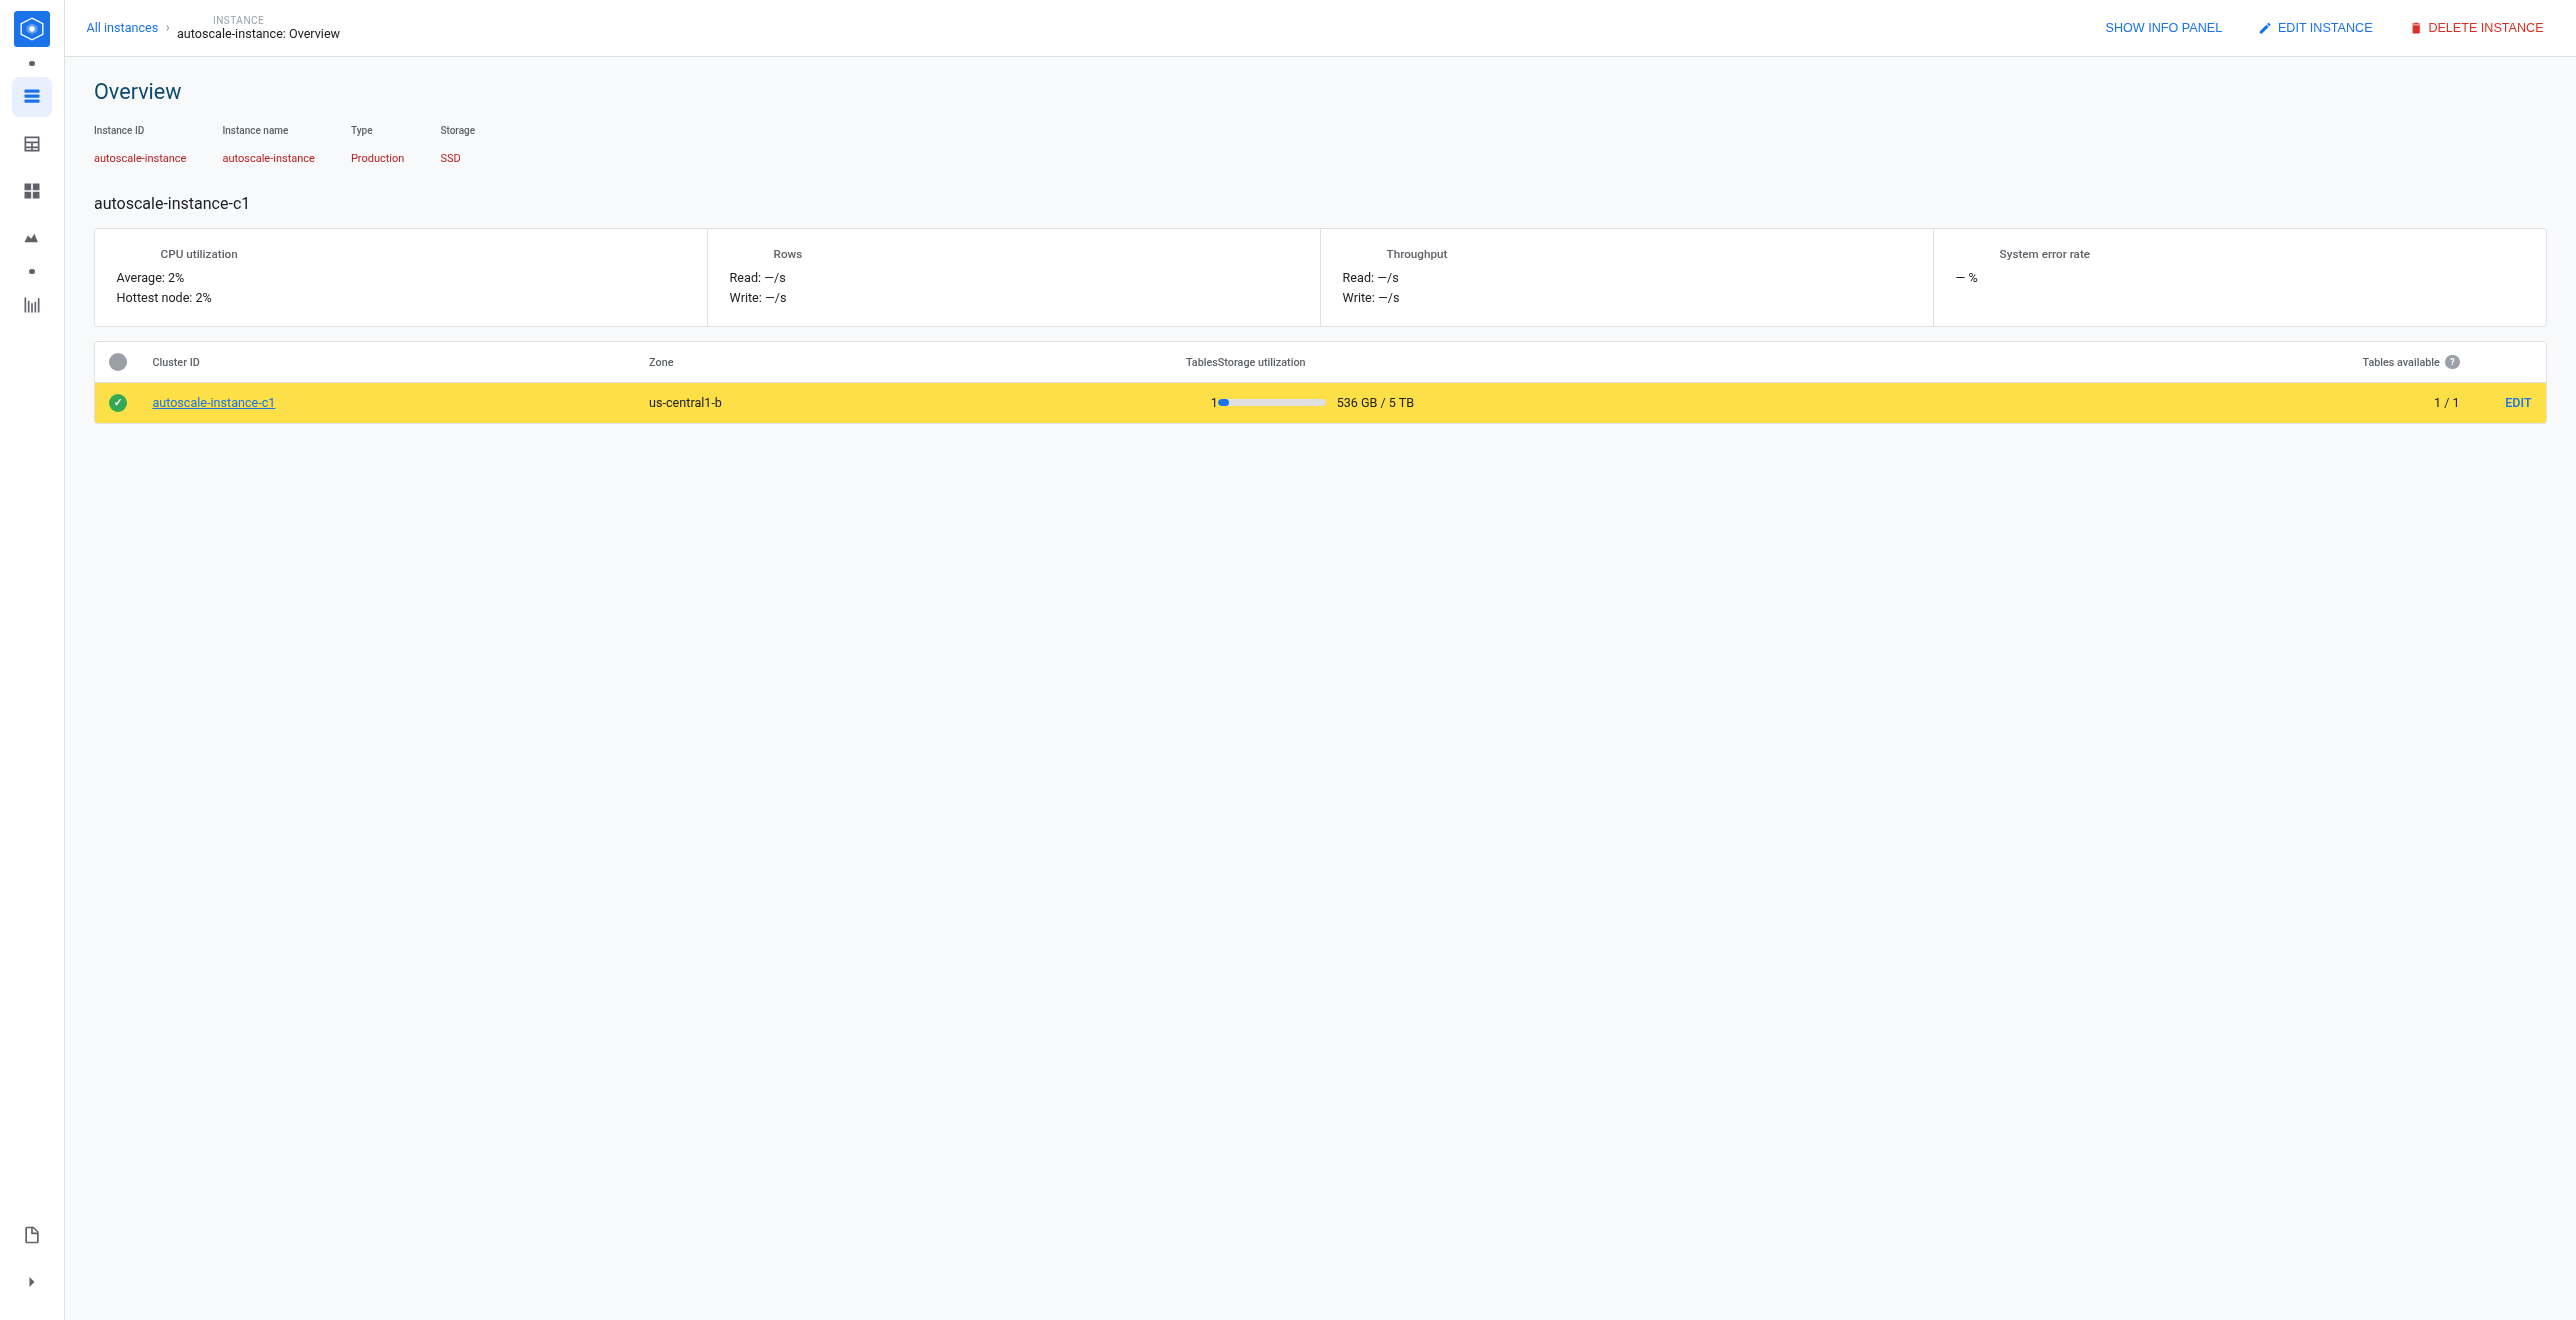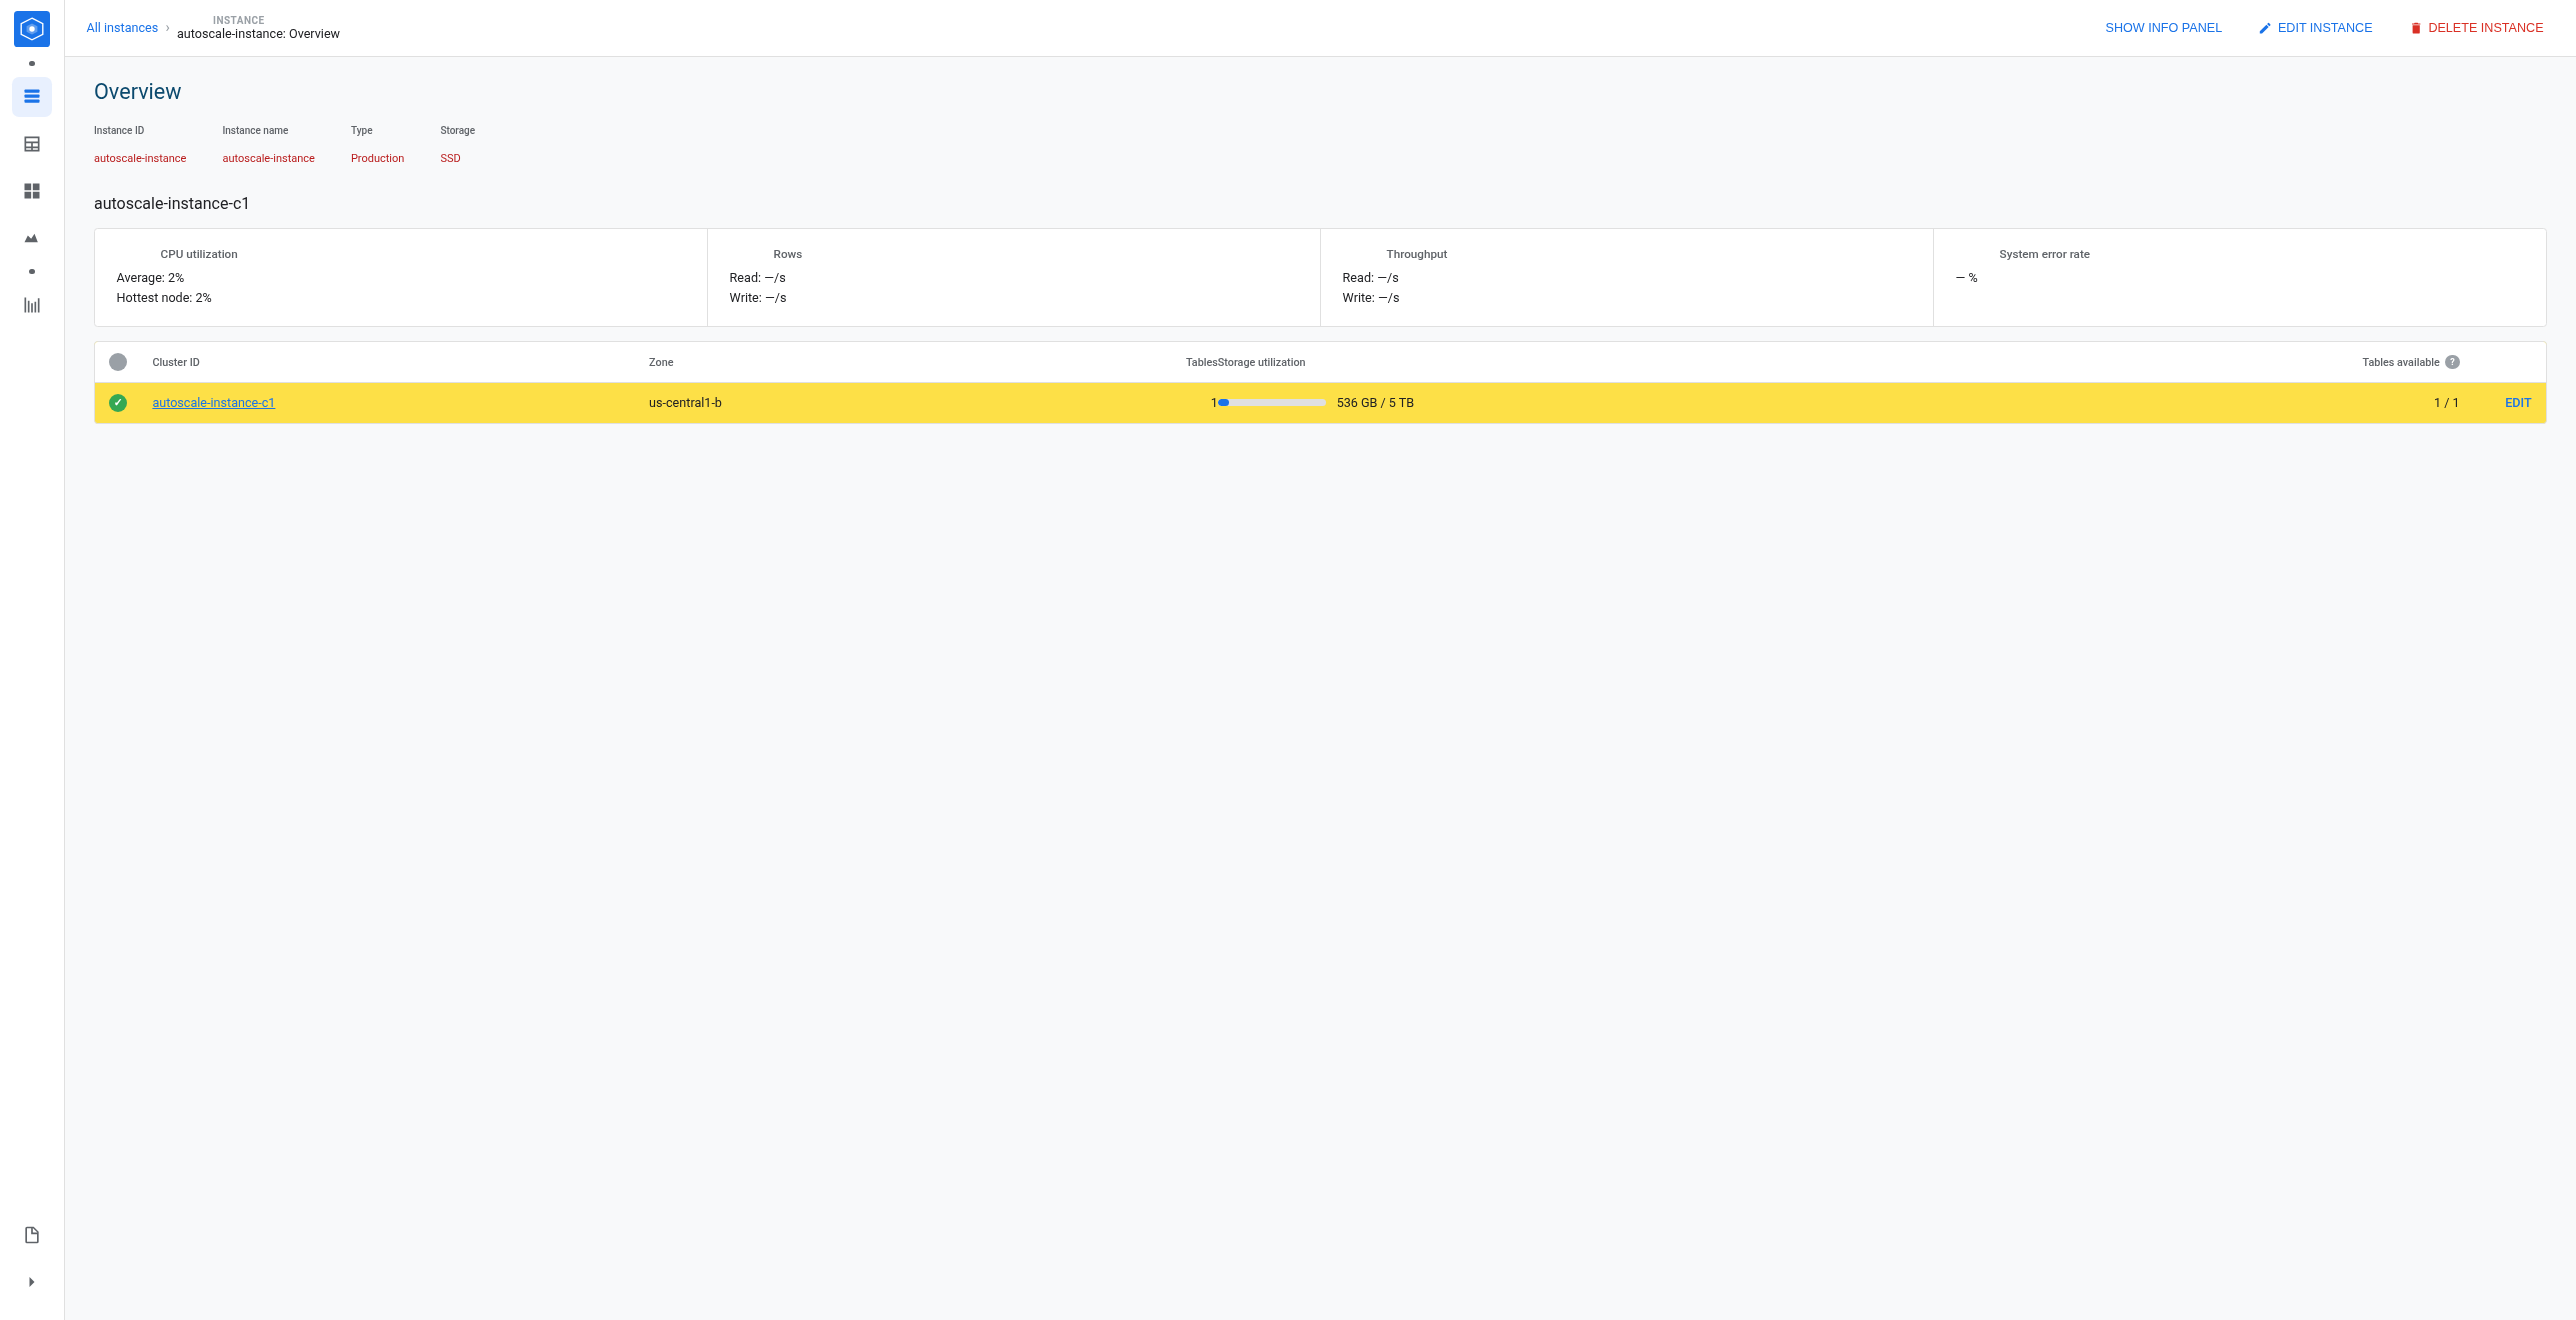--- a/index.html
+++ b/index.html
@@ -76,21 +76,21 @@
     .breadcrumb-current {
       display: flex;
       flex-direction: column;
       gap: 0.9px;
     }
     .breadcrumb-label {
       font-size: 10px;
       color: #9aa0a6;
       text-transform: uppercase;
       letter-spacing: 0.05em;
-      font-weight: 700;
+      font-weight: 400;
       padding-left: 36px;
     }
     .breadcrumb-title { font-size: 12.6px; color: #202124; font-weight: 400; }
 
     .topbar-actions {
       display: flex;
       align-items: center;
       gap: 14.4px;
     }
     .btn-text {

